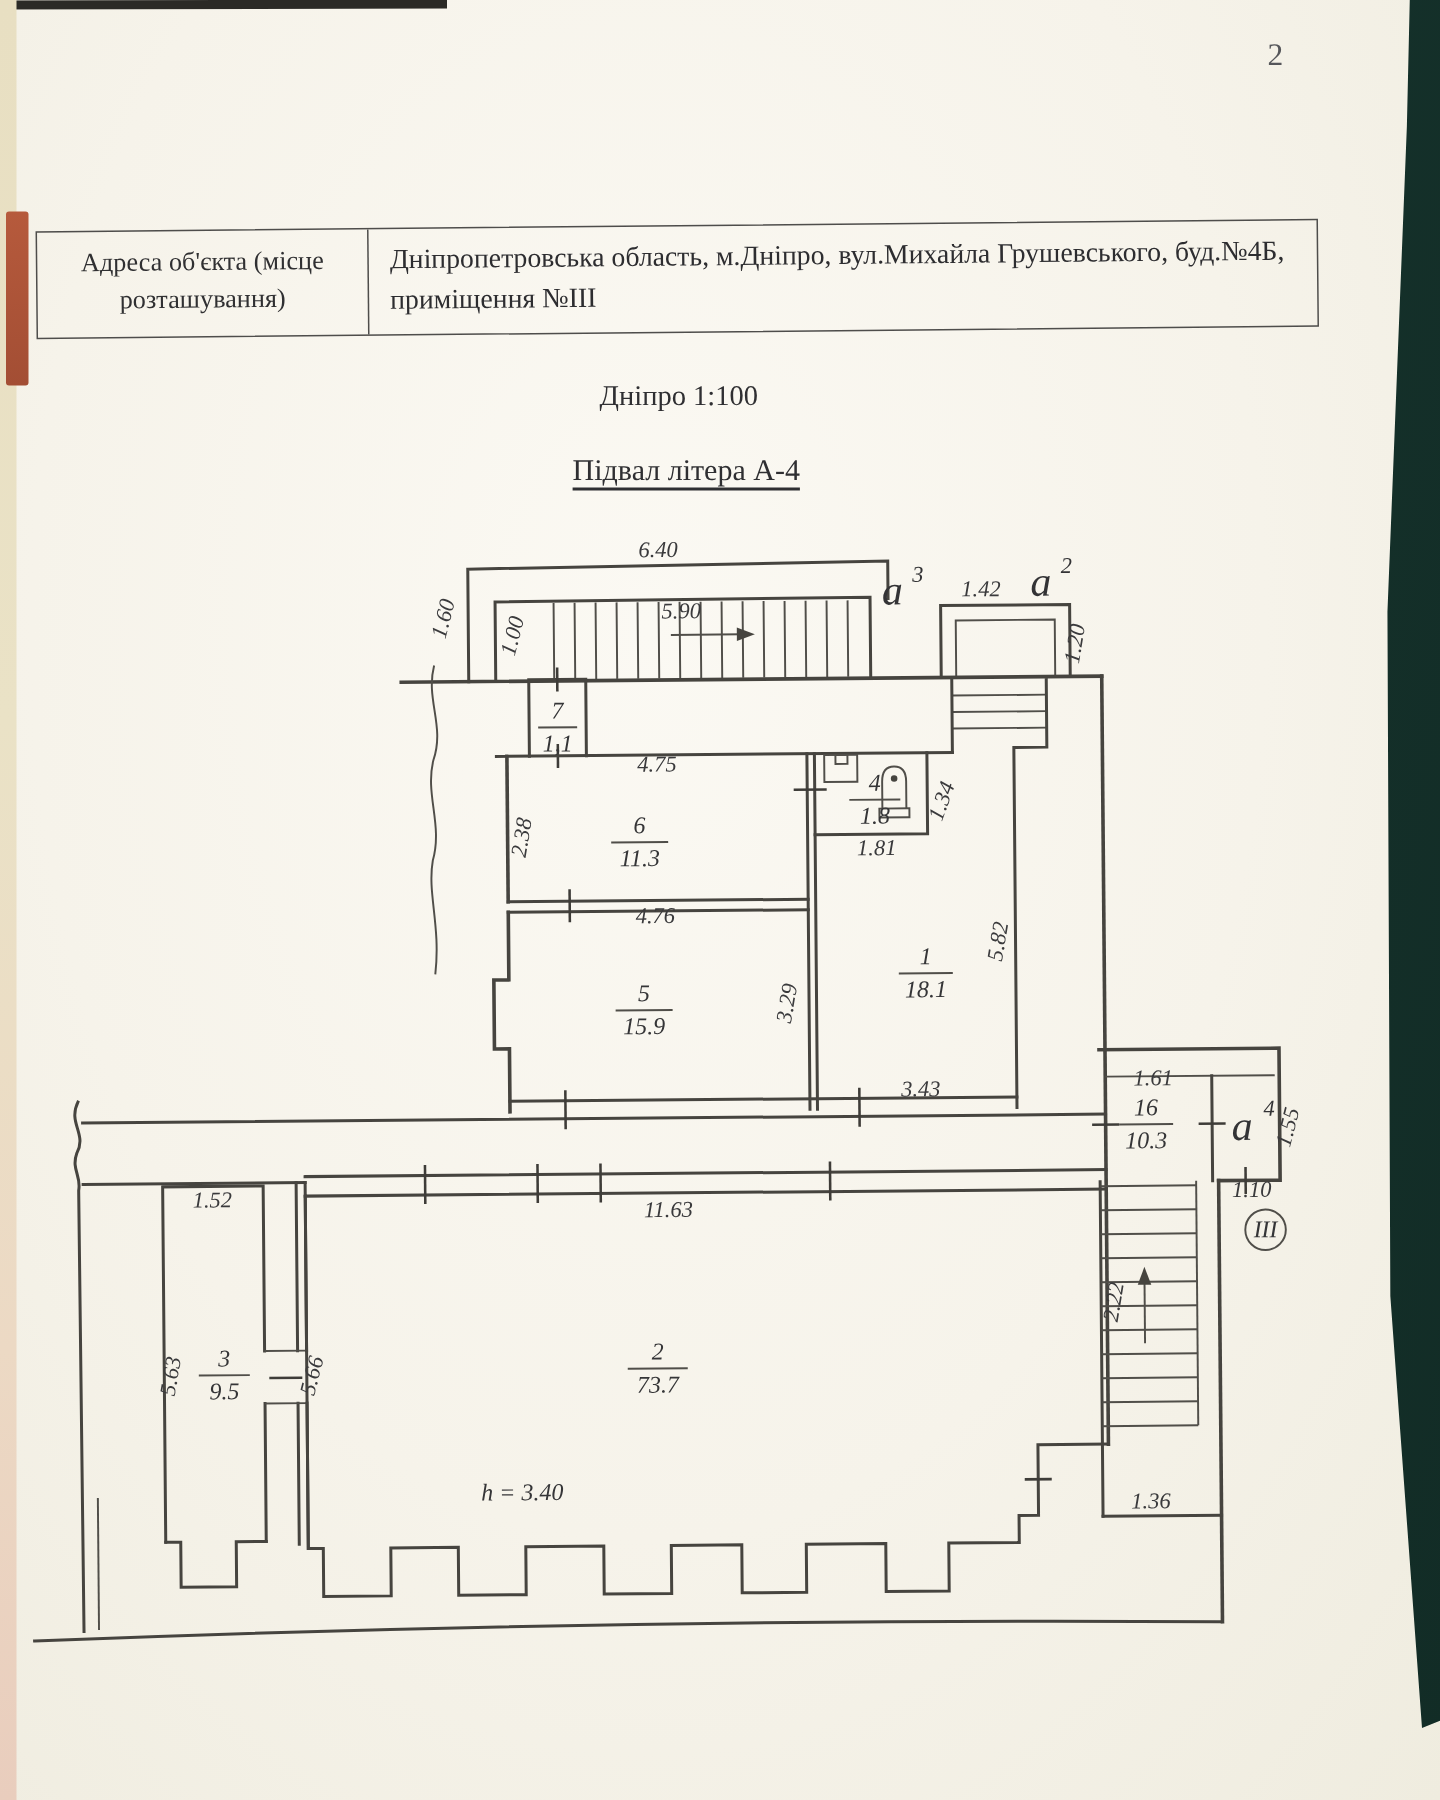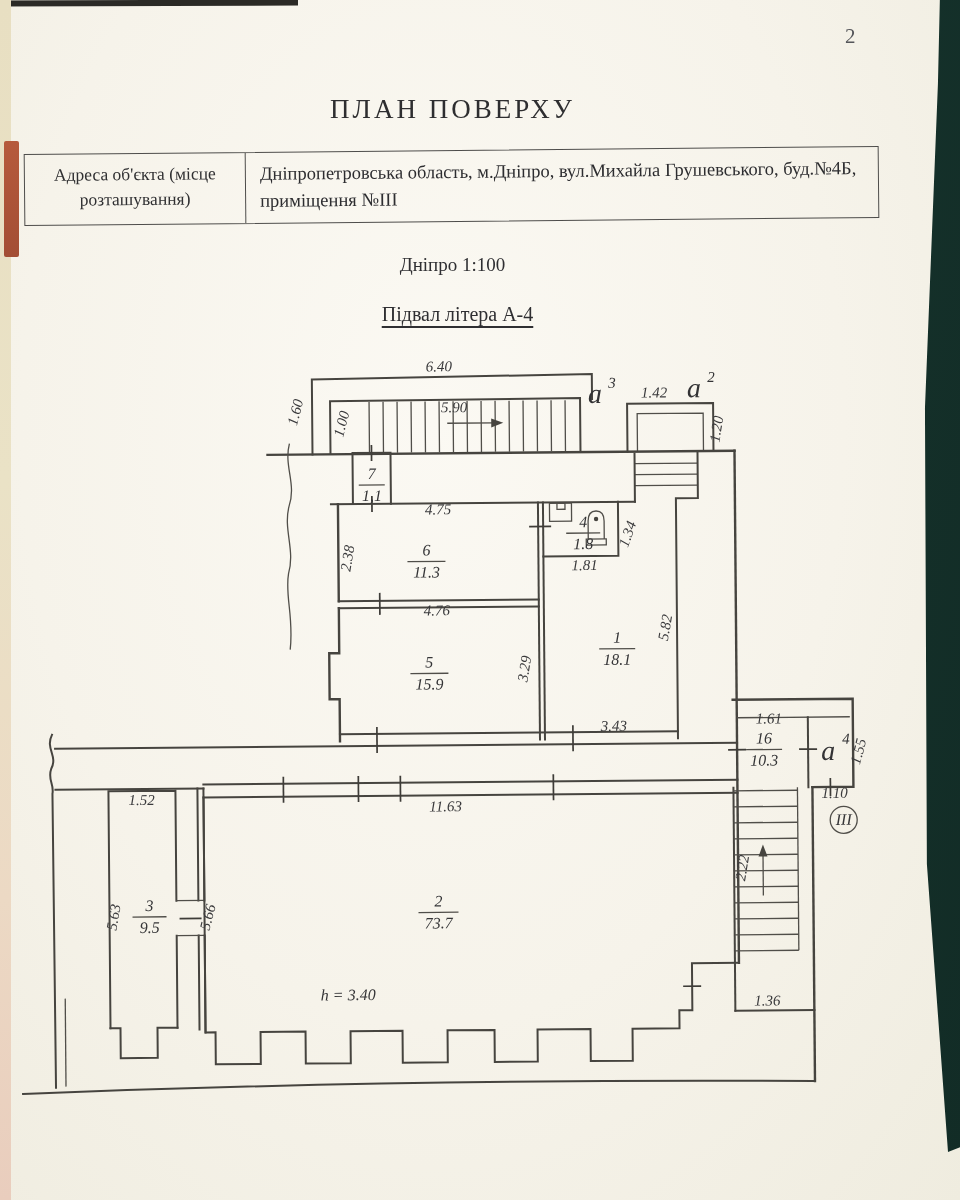--- a/index.html
+++ b/index.html
@@ -38,21 +38,20 @@
 </head>
 <body>
 
 <div class="page">
 
   <div class="top-strip"></div>
   <div class="left-edge"></div>
   <div class="red-tab"></div>
 
   <div class="page-number">2</div>
-  <div class="doc-title">ПЛАН ПОВЕРХУ</div>
 
   <div class="addr-table">
     <div class="addr-label">Адреса об'єкта (місце розташування)</div>
     <div class="addr-value">Дніпропетровська область, м.Дніпро, вул.Михайла Грушевського, буд.№4Б, приміщення №III</div>
   </div>
 
   <div class="scale-line">Дніпро 1:100</div>
   <div class="plan-title"><span>Підвал літера А-4</span></div>
 
   <svg class="plan" width="960" height="1200" viewBox="0 0 960 1200">

